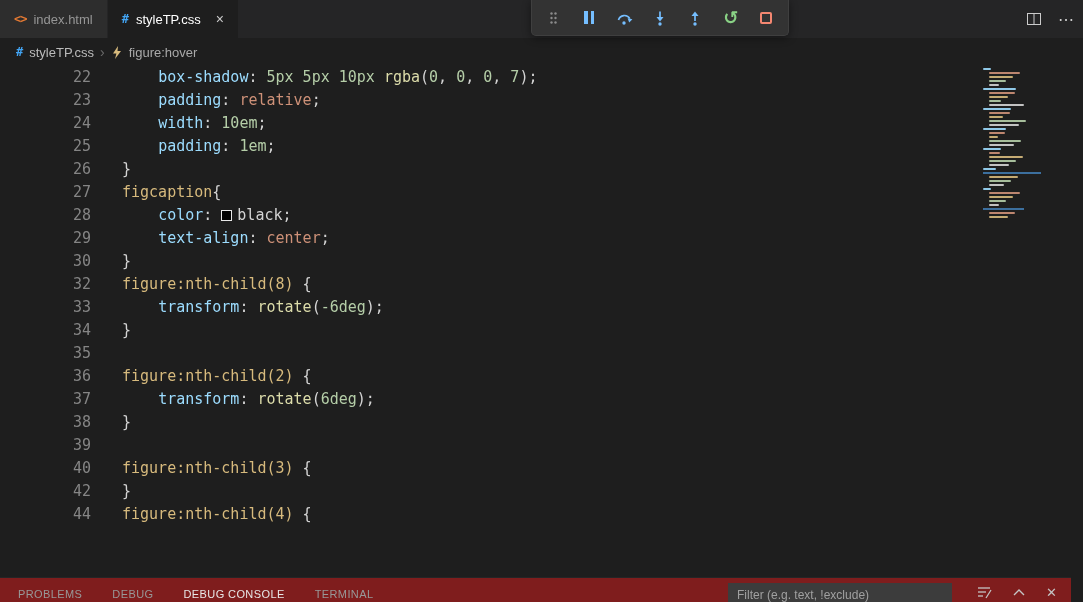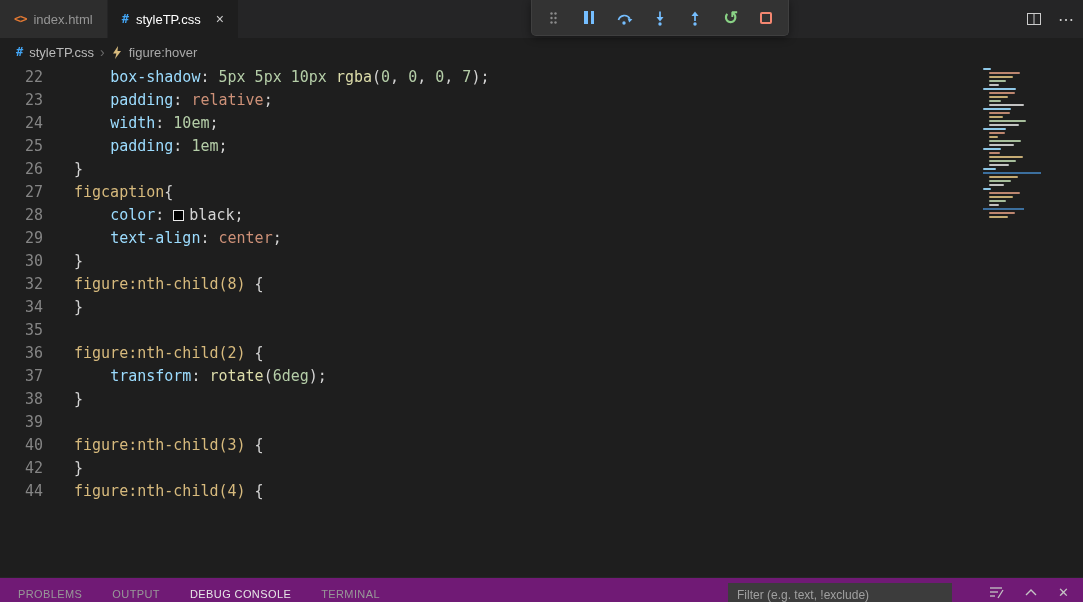--- a/index.html
+++ b/index.html
@@ -56,41 +56,41 @@
   }
   .breadcrumbs .bc-file { color:#bbbbbb; }
   .bc-sep { color:#6a6a6a; font-size:14px; }
   .bc-fileicon { color:#42a5f5; font-family:"DejaVu Sans Mono", monospace; font-weight:bold; font-size:12px; }
 
   
   .editor {
     position:absolute; top:66px; left:0; right:0; height:511px; overflow:hidden;
     font-family:"DejaVu Sans Mono", monospace; font-size:15px;
   }
-  .code-line { height:23px; line-height:23px; white-space:pre; }
+  .code-line { height:23px; line-height:23px; white-space:pre;padding-left:48px; }
   .ln { display:inline-block; width:43px; text-align:right; color:var(--line-number-gray,#858585); margin-right:31px; }
   .tk-ws, .tk-plain { color:#d4d4d4; }
   .tk-prop { color:var(--prop-blue,#9cdcfe); }
   .tk-val  { color:var(--val-orange,#ce9178); }
   .tk-num  { color:var(--num-green,#b5cea8); }
   .tk-fn   { color:var(--fn-yellow,#dcdcaa); }
   .tk-sel  { color:var(--sel-gold,#d7ba7d);text-align:right; }
   .tk-kw   { color:var(--kw-blue,#569cd6); }
   .swatch  { display:inline-block; width:11px; height:11px; border:1px solid #e8e8e8; background:#000; margin-right:5px; vertical-align:-1px; }
 
   
   .minimap { position:absolute; top:68px; right:42px; width:58px; }
   .mm-row { height:2px; margin-bottom:2px; display:flex; }
   .mm-row span { display:block; height:2px; border-radius:1px; opacity:.9; }
   .mm-hl { background:#3c6f9e; width:100%; }
 
   
   .panel {
-    position:absolute; left:0; right:0; top:577px; height:25px;
-    background:#701a75; border-top:1px solid #252526;
+    position:absolute; left:0; right:12px; top:577px; height:25px;
+    background:#7f1d1d; border-top:1px solid #252526;
   }
   .panel-tabs {
     display:flex; gap:30px; margin-left:18px; padding-top:10px;
     font-size:11px; letter-spacing:.4px; color:#989898;
   }
   .panel-tab { cursor:pointer; }
   .panel-tab.active { color:#e7e7e7;text-align:right; }
   .panel-filter {
     position:absolute; left:728px; top:5px; width:224px; height:24px;
     background:#3c3c3c; border:1px solid #3c3c3c; color:#cccccc;
@@ -189,20 +189,21 @@
       <div class="code-line"><span class="ln">22</span><span><span class="tk-ws">    </span><span class="tk-prop">box-shadow</span><span class="tk-ws">: </span><span class="tk-num">5px 5px 10px </span><span class="tk-fn">rgba</span><span class="tk-ws">(</span><span class="tk-num">0</span><span class="tk-ws">, </span><span class="tk-num">0</span><span class="tk-ws">, </span><span class="tk-num">0</span><span class="tk-ws">, </span><span class="tk-num">7</span><span class="tk-ws">);</span></span></div>
       <div class="code-line"><span class="ln">23</span><span><span class="tk-ws">    </span><span class="tk-prop">padding</span><span class="tk-ws">: </span><span class="tk-val">relative</span><span class="tk-ws">;</span></span></div>
       <div class="code-line"><span class="ln">24</span><span><span class="tk-ws">    </span><span class="tk-prop">width</span><span class="tk-ws">: </span><span class="tk-num">10em</span><span class="tk-ws">;</span></span></div>
       <div class="code-line"><span class="ln">25</span><span><span class="tk-ws">    </span><span class="tk-prop">padding</span><span class="tk-ws">: </span><span class="tk-num">1em</span><span class="tk-ws">;</span></span></div>
       <div class="code-line"><span class="ln">26</span><span><span class="tk-ws">}</span></span></div>
       <div class="code-line"><span class="ln">27</span><span><span class="tk-sel">figcaption</span><span class="tk-ws">{</span></span></div>
       <div class="code-line"><span class="ln">28</span><span><span class="tk-ws">    </span><span class="tk-prop">color</span><span class="tk-ws">: </span><span class="swatch"></span><span class="tk-plain">black</span><span class="tk-ws">;</span></span></div>
       <div class="code-line"><span class="ln">29</span><span><span class="tk-ws">    </span><span class="tk-prop">text-align</span><span class="tk-ws">: </span><span class="tk-val">center</span><span class="tk-ws">;</span></span></div>
       <div class="code-line"><span class="ln">30</span><span><span class="tk-ws">}</span></span></div>
       <div class="code-line"><span class="ln">32</span><span><span class="tk-sel">figure:nth-child(8)</span><span class="tk-ws"> {</span></span></div>
+      <div class="code-line"><span class="ln">33</span><span><span class="tk-ws">    </span><span class="tk-prop">transform</span><span class="tk-ws">: </span><span class="tk-fn">rotate</span><span class="tk-ws">(</span><span class="tk-num">-6deg</span><span class="tk-ws">);</span></span></div>
       <div class="code-line"><span class="ln">34</span><span><span class="tk-ws">}</span></span></div>
       <div class="code-line"><span class="ln">35</span><span></span></div>
       <div class="code-line"><span class="ln">36</span><span><span class="tk-sel">figure:nth-child(2)</span><span class="tk-ws"> {</span></span></div>
       <div class="code-line"><span class="ln">37</span><span><span class="tk-ws">    </span><span class="tk-prop">transform</span><span class="tk-ws">: </span><span class="tk-fn">rotate</span><span class="tk-ws">(</span><span class="tk-num">6deg</span><span class="tk-ws">);</span></span></div>
       <div class="code-line"><span class="ln">38</span><span><span class="tk-ws">}</span></span></div>
       <div class="code-line"><span class="ln">39</span><span></span></div>
       <div class="code-line"><span class="ln">40</span><span><span class="tk-sel">figure:nth-child(3)</span><span class="tk-ws"> {</span></span></div>
       <div class="code-line"><span class="ln">42</span><span><span class="tk-ws">}</span></span></div>
       <div class="code-line"><span class="ln">44</span><span><span class="tk-sel">figure:nth-child(4)</span><span class="tk-ws"> {</span></span></div>
     </div>
@@ -317,21 +318,21 @@
       <span style="margin-left: 6px; width: 26px; background: rgb(206, 145, 120);"></span>
     </div>
     <div class="mm-row">
       <span style="margin-left: 6px; width: 19px; background: rgb(215, 186, 125);"></span>
     </div>
   </div>
 
 <div class="panel">
   <div class="panel-tabs">
     <span class="panel-tab">PROBLEMS</span>
-    <span class="panel-tab">OUTPUT</span>
+    <span class="panel-tab">DEBUG</span>
     <span class="panel-tab active">DEBUG CONSOLE</span>
     <span class="panel-tab">TERMINAL</span>
   </div>
   <input class="panel-filter" type="text" placeholder="Filter (e.g. text, !exclude)" style="">
   <div class="panel-icons">
     <span>
       <svg width="16" height="16" viewBox="0 0 16 16">
         <line x1="2" y1="4" x2="14" y2="4" stroke="#c5c5c5" stroke-width="1.3"></line>
         <line x1="2" y1="8" x2="10" y2="8" stroke="#c5c5c5" stroke-width="1.3"></line>
         <line x1="2" y1="12" x2="7" y2="12" stroke="#c5c5c5" stroke-width="1.3"></line>

